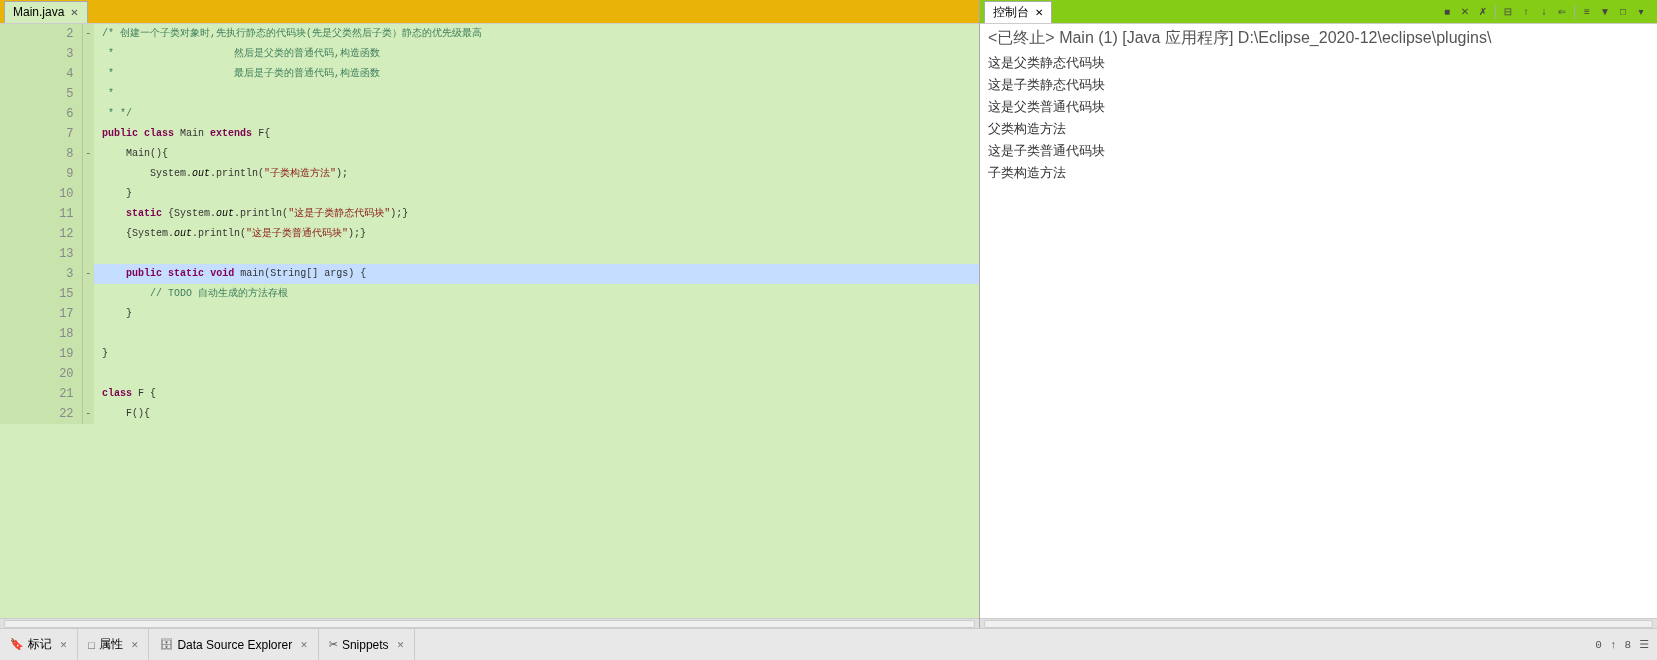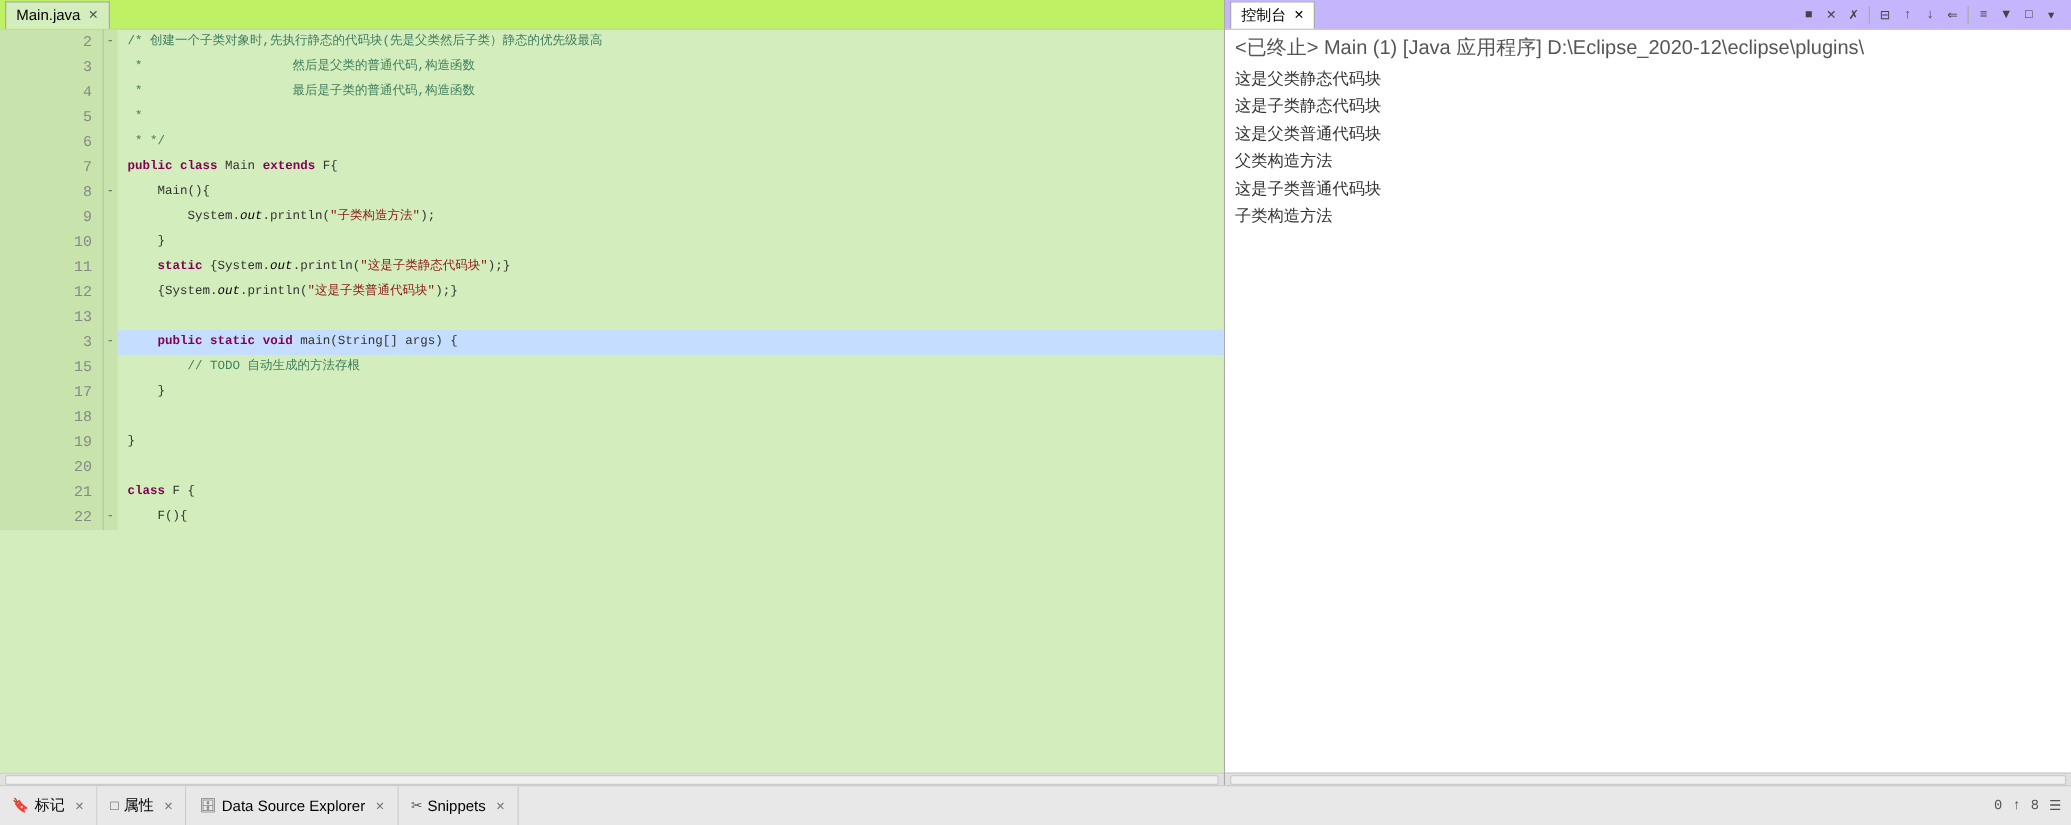--- a/index.html
+++ b/index.html
@@ -26,21 +26,21 @@
       width: 980px;
       display: flex;
       flex-direction: column;
       background: #d4edbc;
       border-right: 1px solid #aaa;
     }
 
     .editor-tab-bar {
       display: flex;
       align-items: center;
-      background: #bef264;
+      background: #eab308;
       border-bottom: 1px solid #ccc;
       height: 24px;
       padding: 0 4px;
     }
 
     .editor-tab {
       display: flex;
       align-items: center;
       background: #d4edbc;
       border: 1px solid #aaa;
@@ -121,21 +121,21 @@
     .console-pane {
       flex: 1;
       display: flex;
       flex-direction: column;
       background: #ffffff;
     }
 
     .console-tab-bar {
       display: flex;
       align-items: center;
-      background: #c4b5fd;
+      background: #84cc16;
       border-bottom: 1px solid #ccc;
       height: 24px;
       padding: 0 4px;
       justify-content: space-between;
     }
 
     .console-tab-left {
       display: flex;
       align-items: center;
     }

